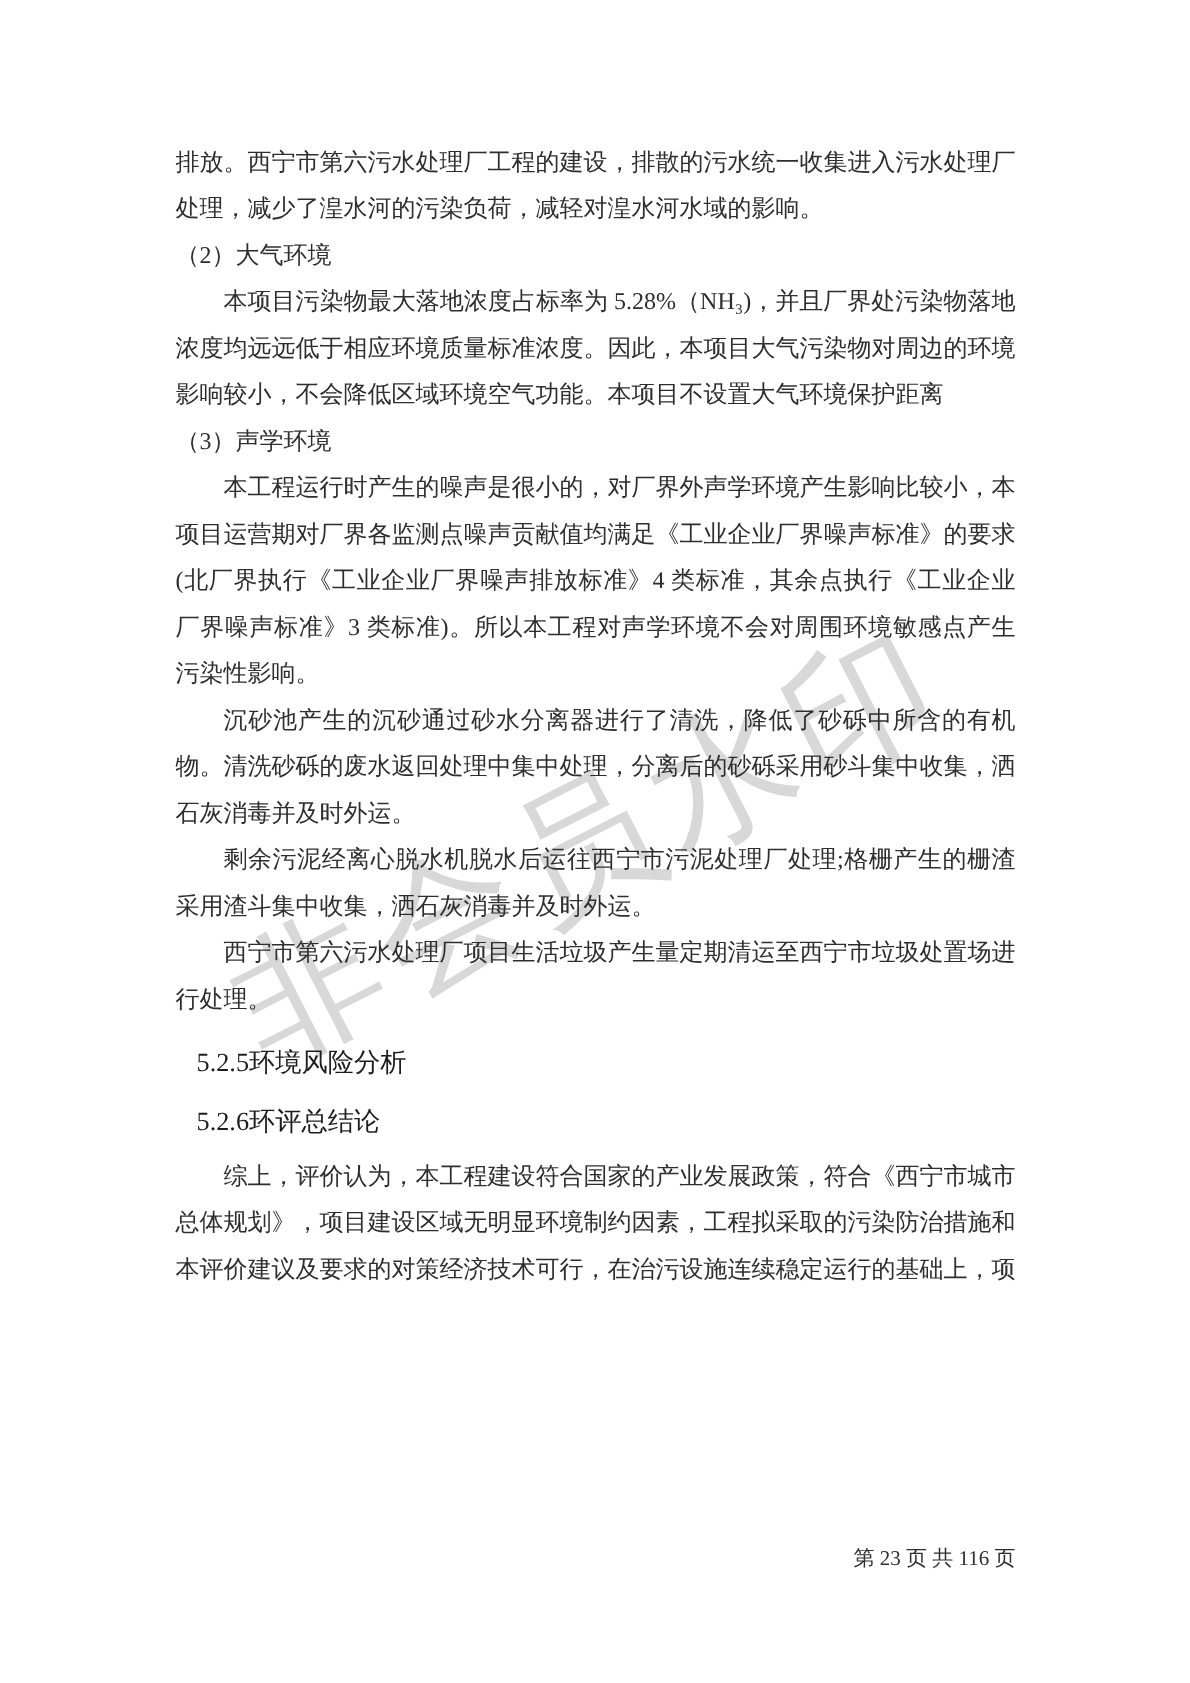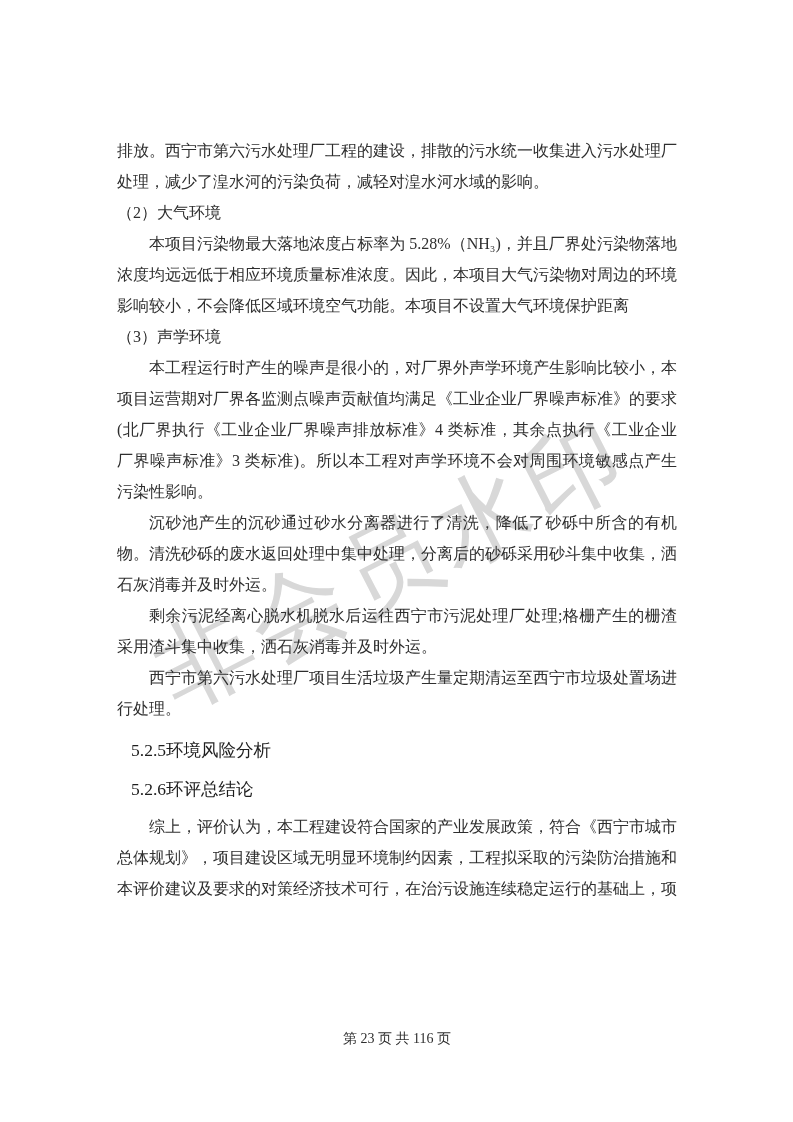--- a/index.html
+++ b/index.html
@@ -32,21 +32,20 @@
   .content {
     position: absolute;
     left: 117px;
     top: 93px;
     width: 560px;
     z-index: 1;
     color: #2e2e2e;
     font-size: 16px;
     line-height: 31px;
     text-align: justify;
-    margin-top: 42px;
   }
   .para {
     margin: 0;
     text-indent: 2em;
   }
   .para.no-indent {
     text-indent: 0;
   }
   .sub-heading {
     margin: 0;
@@ -60,21 +59,21 @@
     font-size: 17.5px;
     line-height: 26px;
     color: #1d1d1d;
     text-align: left;
   }
   .footer {
     position: absolute;
     left: 117px;
     top: 1030px;
     width: 560px;
-    text-align: center;
+    text-align: right;
     font-size: 14px;
     color: #2e2e2e;
     z-index: 1;
     font-family: "Liberation Serif", "DejaVu Serif", serif;
   }
 </style>
 </head>
 <body>
 
 <div class="page">

